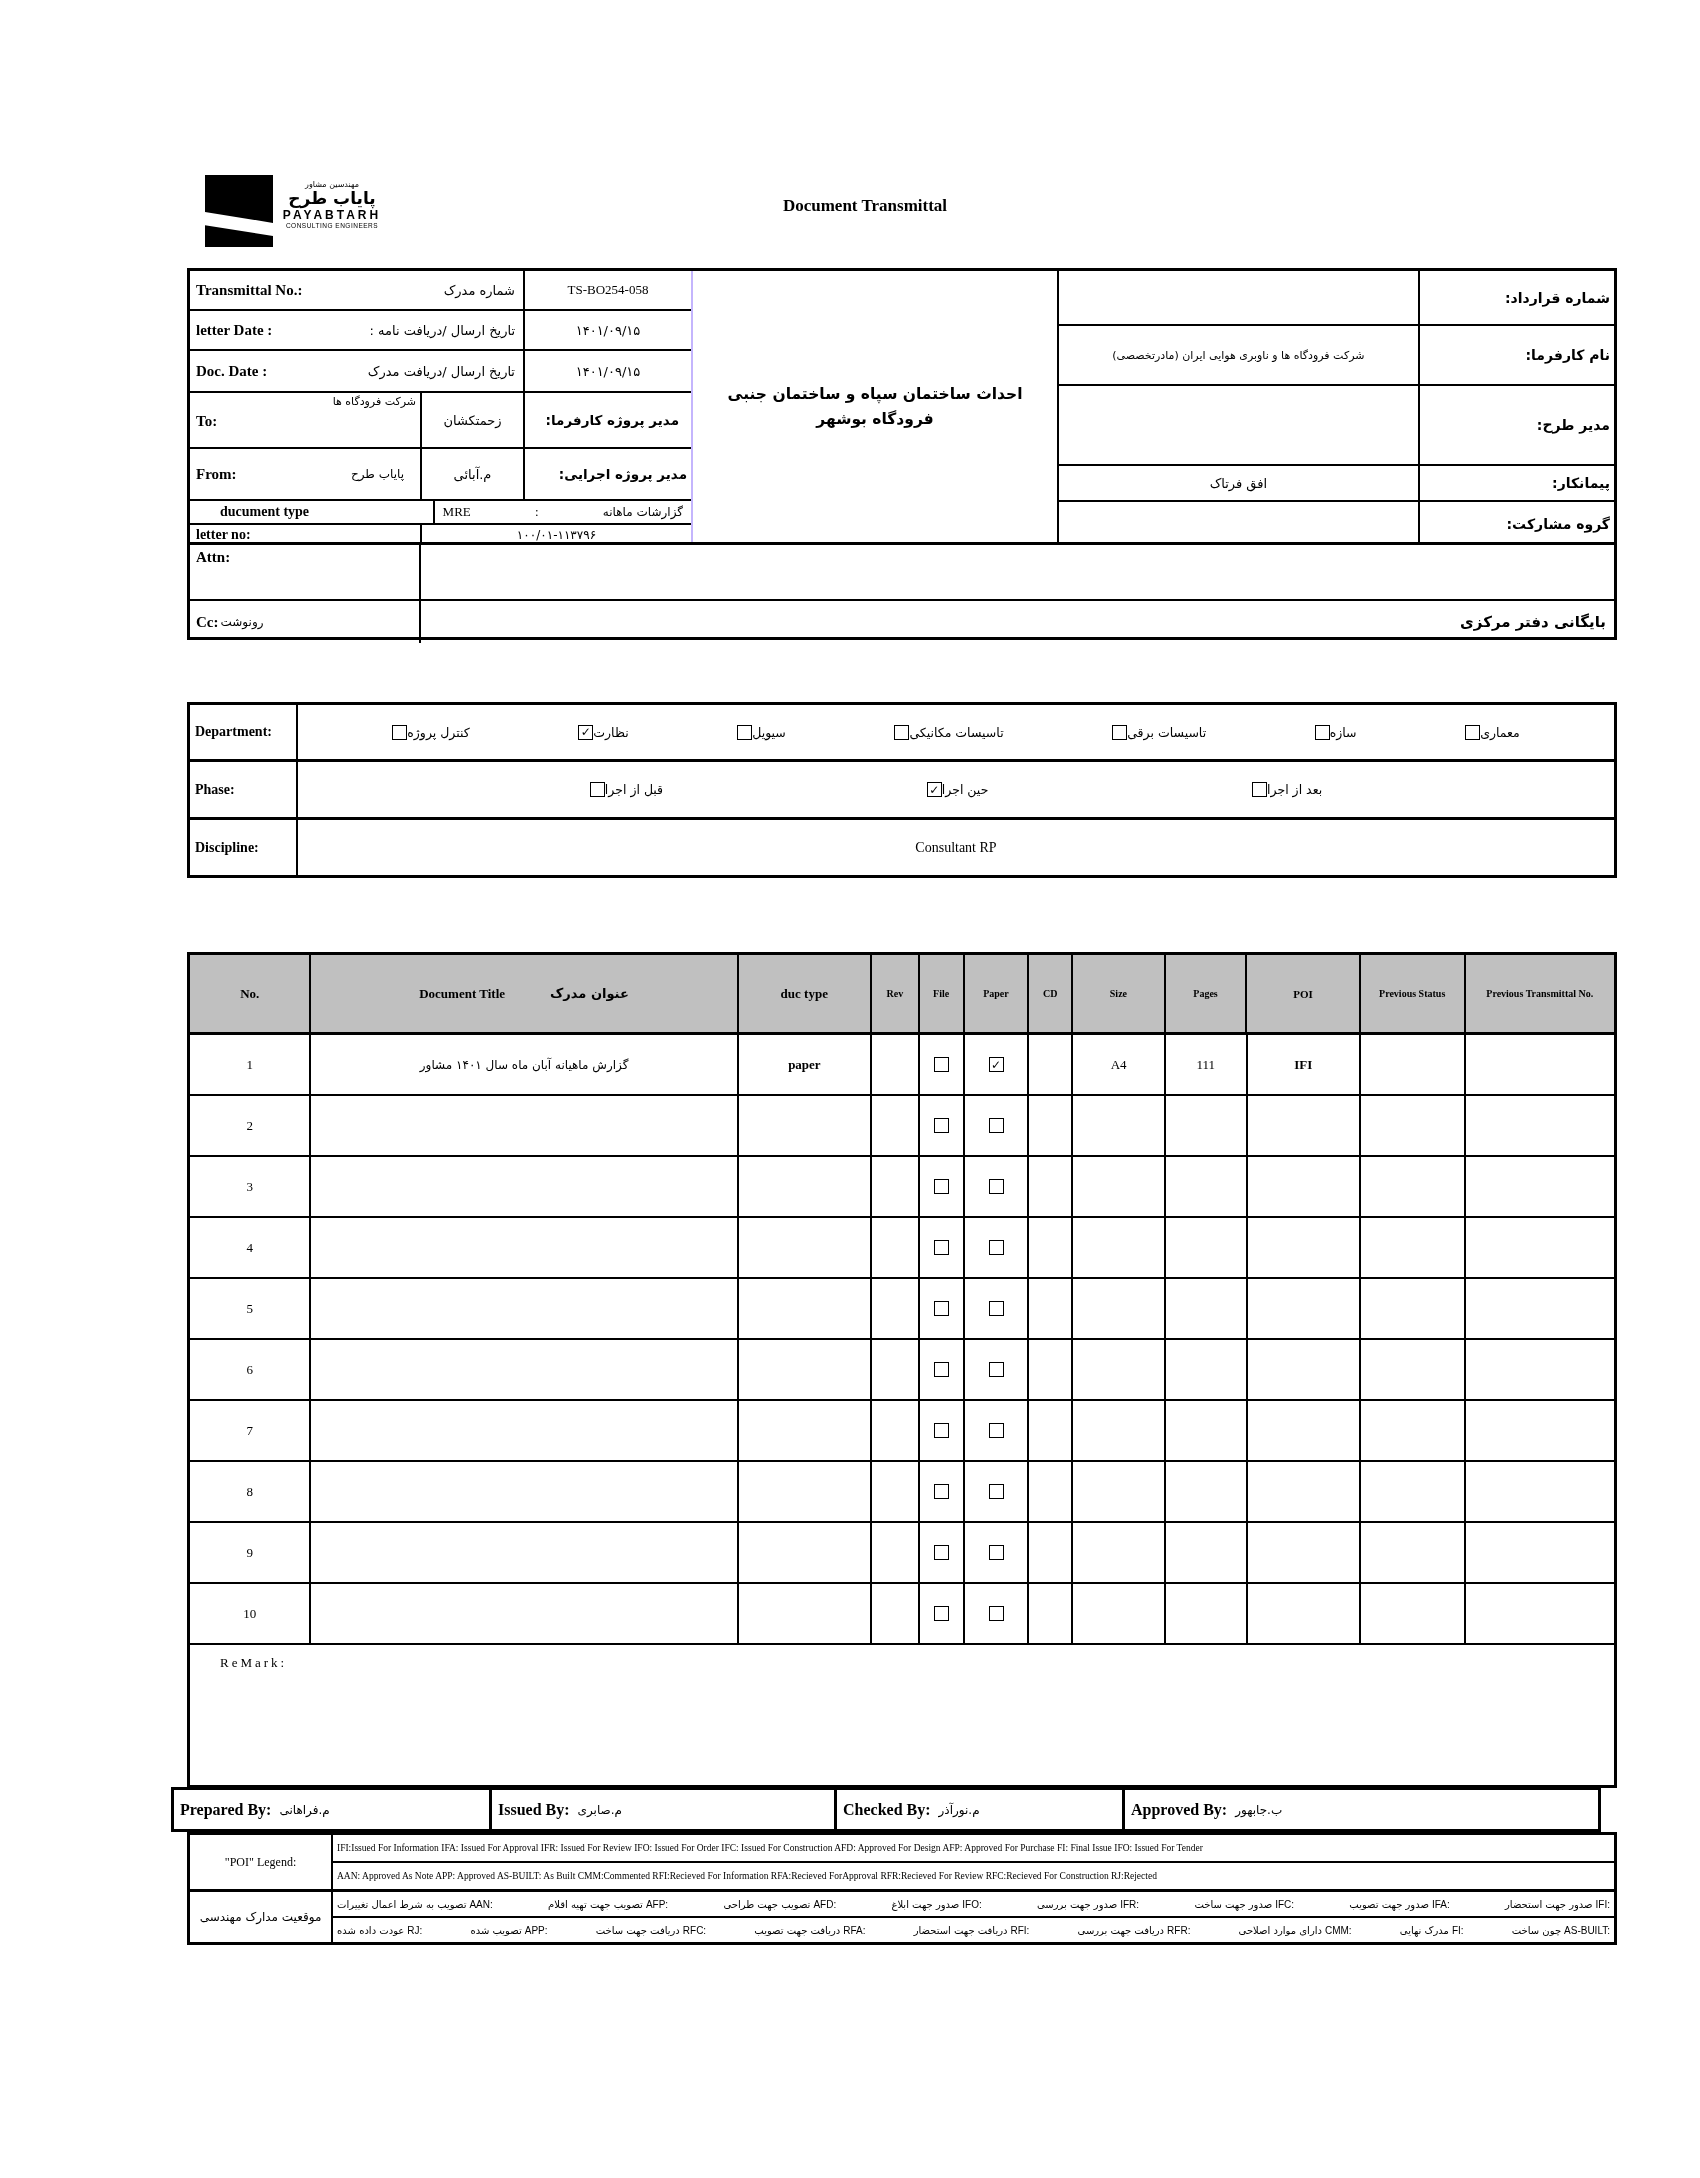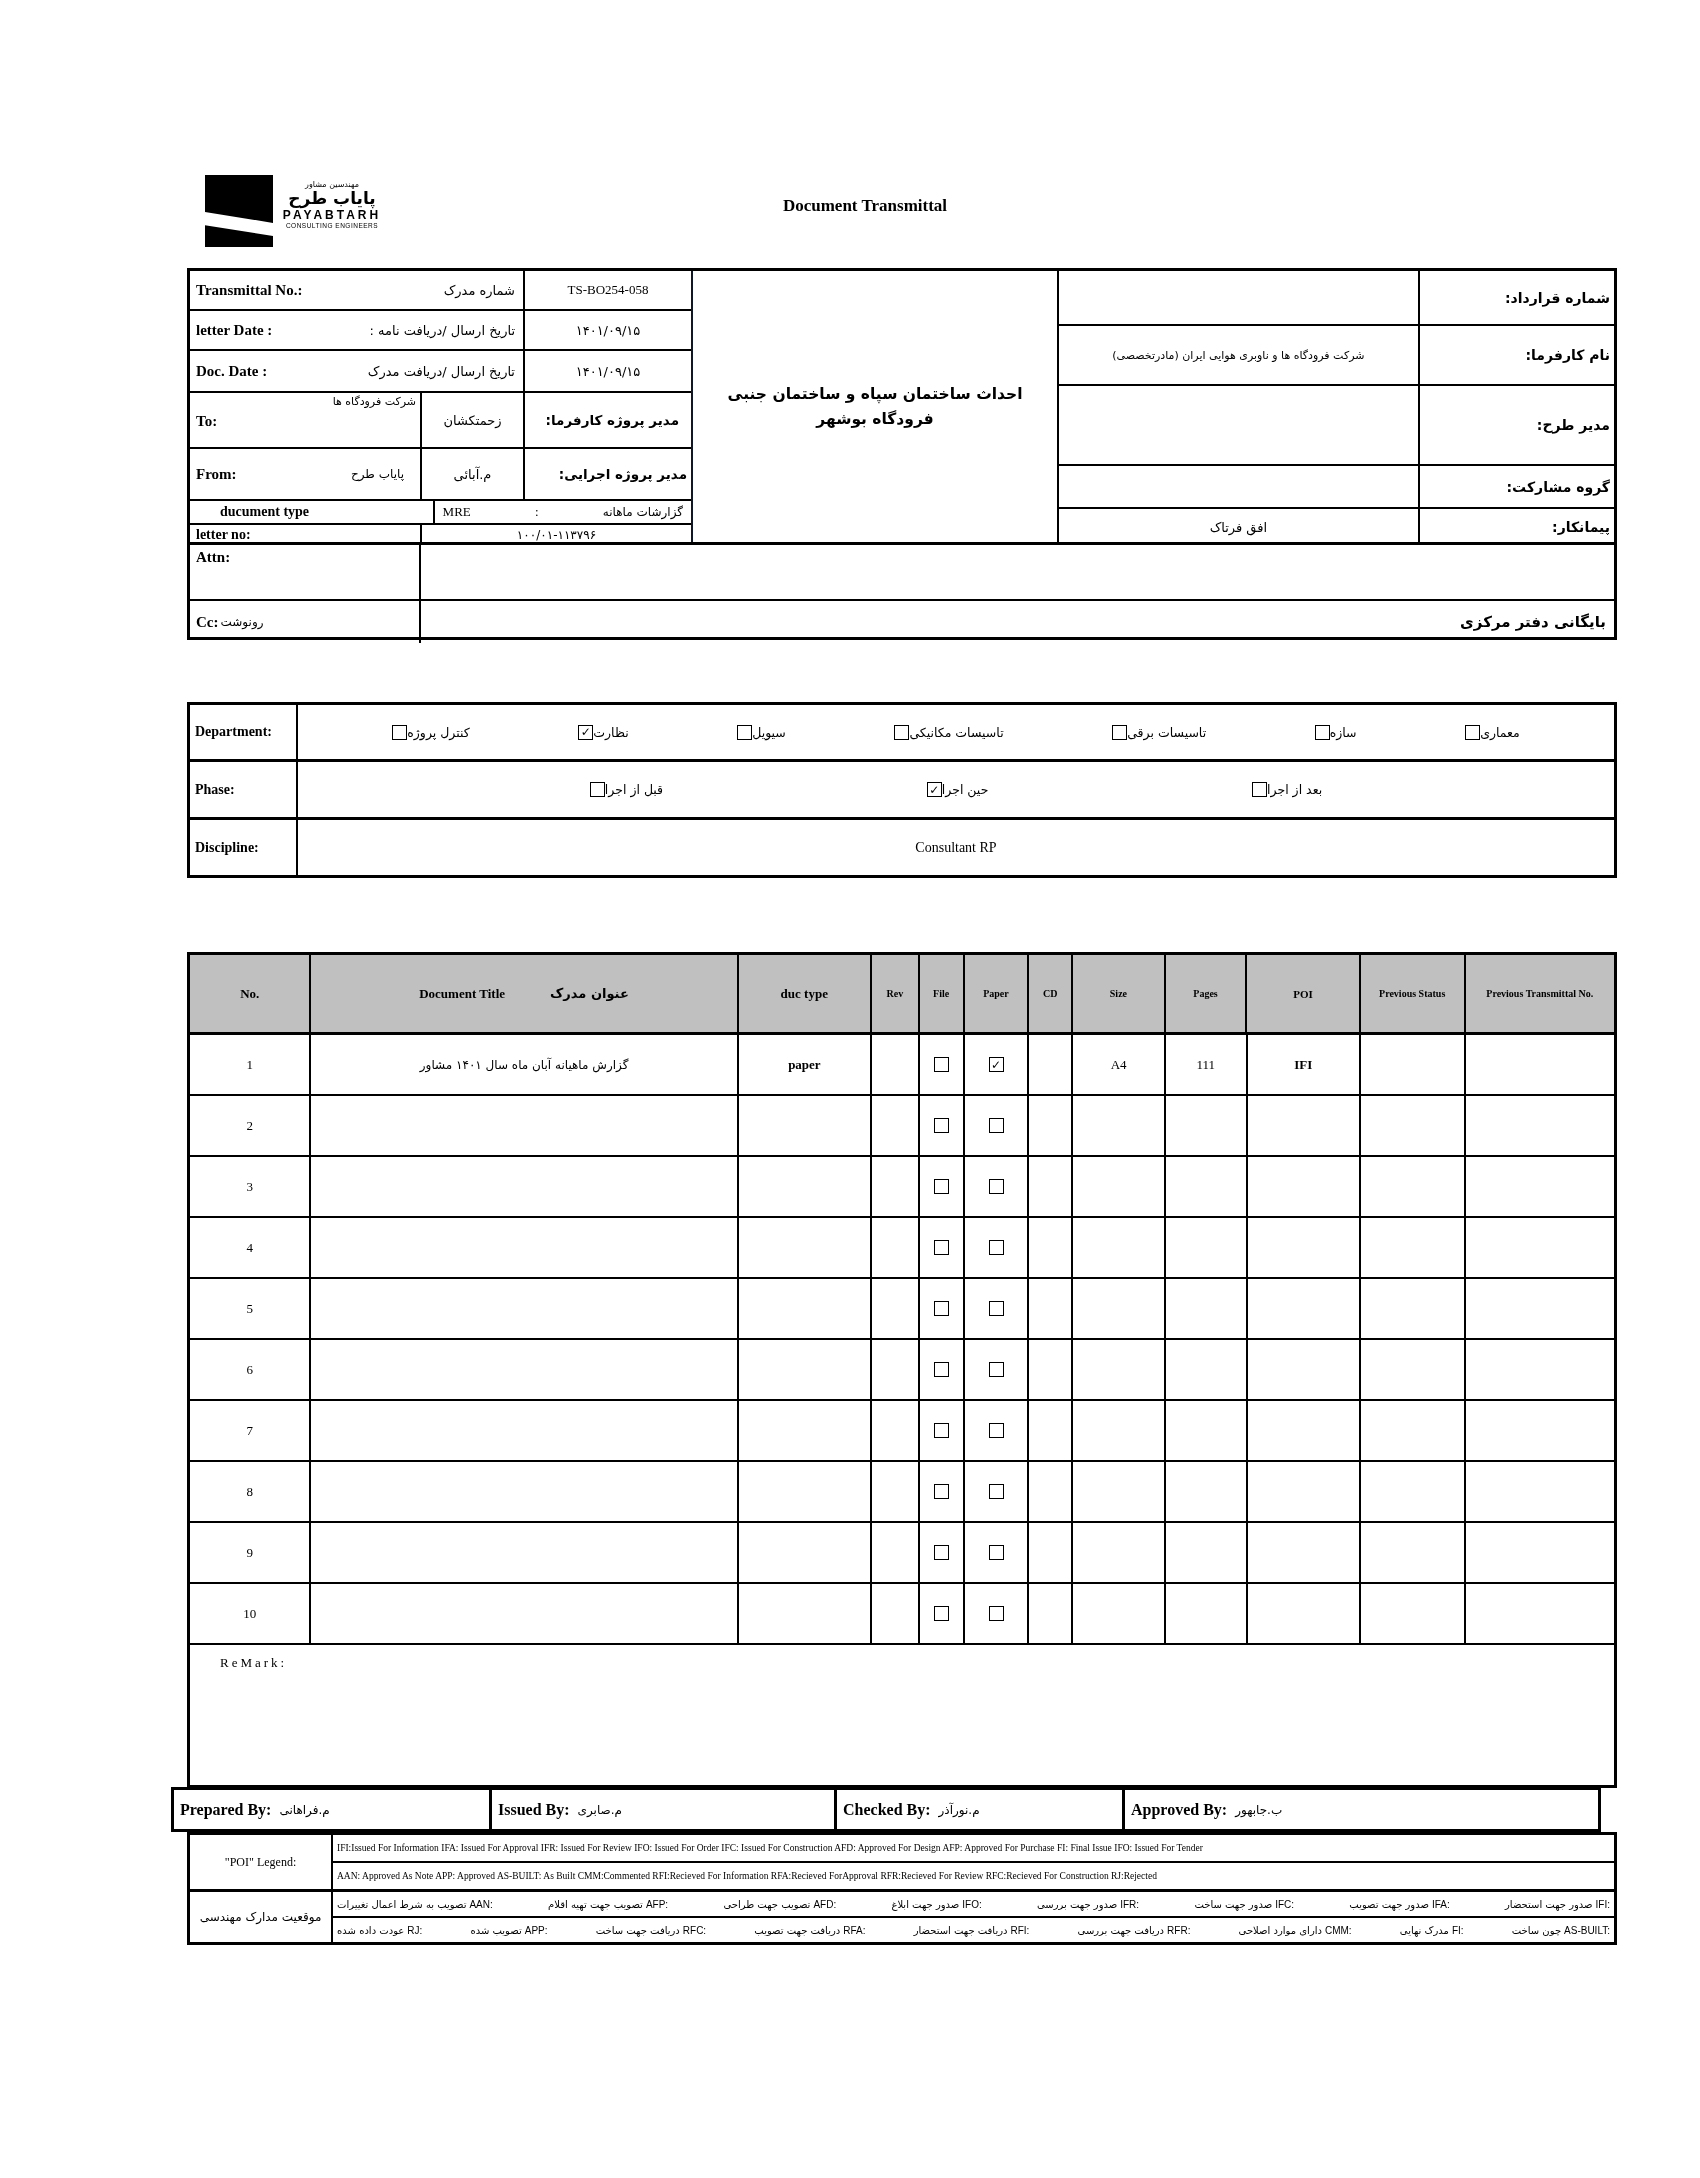--- a/index.html
+++ b/index.html
@@ -30,21 +30,21 @@
   .cc { justify-content:center; text-align:center; }
 
   
   #header-table { left:187px; top:268px; width:1430px; height:372px; }
   #ht-top { display:flex; height:274px; border-bottom:3px solid #000; }
   #ht-left { width:501px; }
   #ht-left .hrow { display:flex; border-bottom:2px solid #000; }
   #ht-left .hrow:last-child { border-bottom:none; }
   .lbl-en { font-weight:bold; font-size:15px; padding-left:6px; }
   .lbl-fa { font-size:13px; }
-  #ht-mid { width:372px; border-left:2px solid #0f172a; display:flex; flex-direction:column; justify-content:center; text-align:center; gap:7px; }
+  #ht-mid { width:372px; border-left:2px solid #c4b5fd; display:flex; flex-direction:column; justify-content:center; text-align:center; gap:7px; }
   #ht-mid .pt { font-size:15.5px; font-weight:bold; }
   #ht-right { width:557px; border-left:2px solid #000; }
   #ht-right .hrow { display:flex; border-bottom:2px solid #000; }
   #ht-right .hrow:last-child { border-bottom:none; }
   #ht-right .val { width:360px; display:flex; align-items:center; justify-content:center; text-align:center; }
   #ht-right .rlab { width:197px; border-left:2px solid #000; display:flex; align-items:center; padding-right:4px; font-size:14px; font-weight:bold; justify-content:flex-start; direction:rtl; }
   #ht-bottom .hrow { display:flex; border-bottom:2px solid #000; }
   #ht-bottom .hrow:last-child { border-bottom:none; }
 
   
@@ -174,27 +174,27 @@
           <div class="rlab fa">شماره قرارداد:</div>
         </div>
         <div class="hrow" style="height:60px;">
           <div class="val fa" style="font-size:11px;">شرکت فرودگاه ها و ناوبری هوایی ایران (مادرتخصصی)</div>
           <div class="rlab fa">نام کارفرما:</div>
         </div>
         <div class="hrow" style="height:80px;">
           <div class="val fa"></div>
           <div class="rlab fa">مدیر طرح:</div>
         </div>
+        <div class="hrow" style="height:36px;">
+          <div class="val fa" style="font-size:13px;">افق فرتاک</div>
+          <div class="rlab fa">پیمانکار:</div>
+        </div>
         <div class="hrow" style="height:43px;">
           <div class="val fa"></div>
           <div class="rlab fa">گروه مشارکت:</div>
-        </div>
-        <div class="hrow" style="height:36px;">
-          <div class="val fa" style="font-size:13px;">افق فرتاک</div>
-          <div class="rlab fa">پیمانکار:</div>
         </div>
       </div>
     </div>
 
     <div id="ht-bottom">
       <div class="hrow" style="height:56px;">
         <div class="cell first" style="width:230px; align-items:flex-start; padding-top:4px;">
           <span class="lbl-en">Attn:</span>
         </div>
         <div class="cell" style="width:1200px;"></div>

